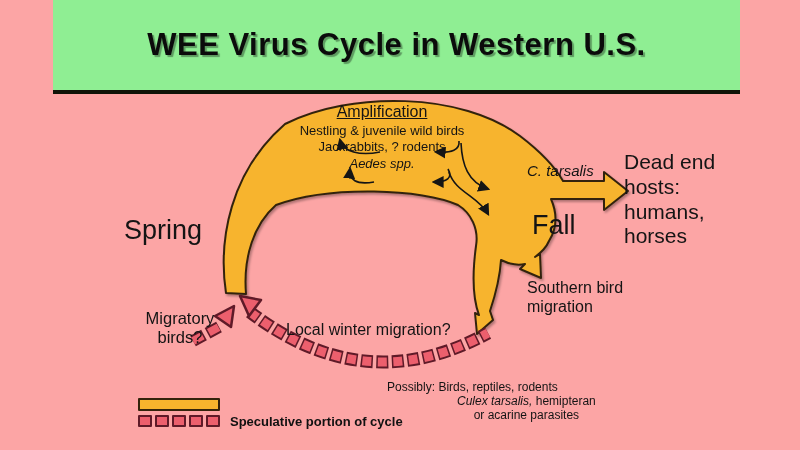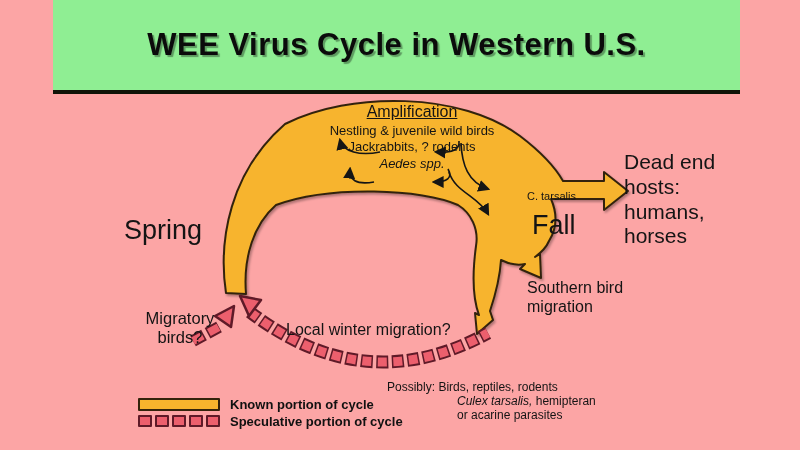--- a/index.html
+++ b/index.html
@@ -12,35 +12,35 @@
   .title{font-size:31px;font-weight:bold;color:#0b0b0b;
          text-shadow:2px 2px 1px rgba(0,0,0,0.35);letter-spacing:0.5px;}
 
   svg.diagram{position:absolute;left:0;top:0;}
 
   .lbl{position:absolute;color:#141414;line-height:1.18;}
   .season{font-size:27px;}
   #spring{left:124px;top:215px;}
   #fall{left:532px;top:210px;}
 
-  .amp{left:312px;top:103px;width:200px;text-align:center;font-size:13px;}
+  .amp{left:282px;top:103px;width:200px;text-align:center;font-size:13px;}
   .amp .head{font-size:16px;text-decoration:underline;margin-bottom:1px;}
   .amp .row{margin:1px 0;}
   .it{font-style:italic;}
 
-  #vector-label{left:527px;top:162px;font-size:11px;margin-top:28px;}
+  #vector-label{left:527px;top:162px;font-size:15px;font-style:italic;}
 
   #dead-end{left:624px;top:150px;font-size:21px;line-height:1.18;}
 
   #southern{left:527px;top:279px;width:122px;font-size:16px;}
   #migratory{left:126px;top:309px;width:108px;font-size:16.5px;text-align:center;}
   #winter{left:286px;top:321px;font-size:16px;}
 
   #possibly{left:387px;top:380px;font-size:12px;line-height:1.17;}
-  #possibly .cont{padding-left:70px;}
+  #possibly .cont{padding-left:70px;text-align:center;}
 
   .legend{position:absolute;left:138px;top:396px;font-size:13px;}
   .legend-row{display:flex;align-items:center;height:16px;margin-bottom:1px;}
   .legend-label{font-weight:bold;margin-left:10px;color:#111;}
   .swatch-known{width:78px;height:9px;background:#f7b42d;border:2px solid #33230b;border-radius:1px;}
   .swatch-spec{display:flex;gap:3px;width:82px;}
   .swatch-spec i{display:block;width:11px;height:8px;background:#ec5f6d;border:2px solid #5f1a28;border-radius:1px;}
 </style>
 </head>
 <body>
@@ -128,21 +128,20 @@
     <div class="cont">
       <span class="it">Culex tarsalis,</span>
       <span>hemipteran</span>
     </div>
     <div class="cont">or acarine parasites</div>
   </div>
 
   <div class="legend">
     <div class="legend-row">
       <div class="swatch-known"></div>
-      <div class="legend-label">Known portion of cycle</div>
     </div>
     <div class="legend-row">
       <div class="swatch-spec">
         <i></i>
           <i></i>
           <i></i>
           <i></i>
           <i></i>
       </div>
       <div class="legend-label">Speculative portion of cycle</div>

